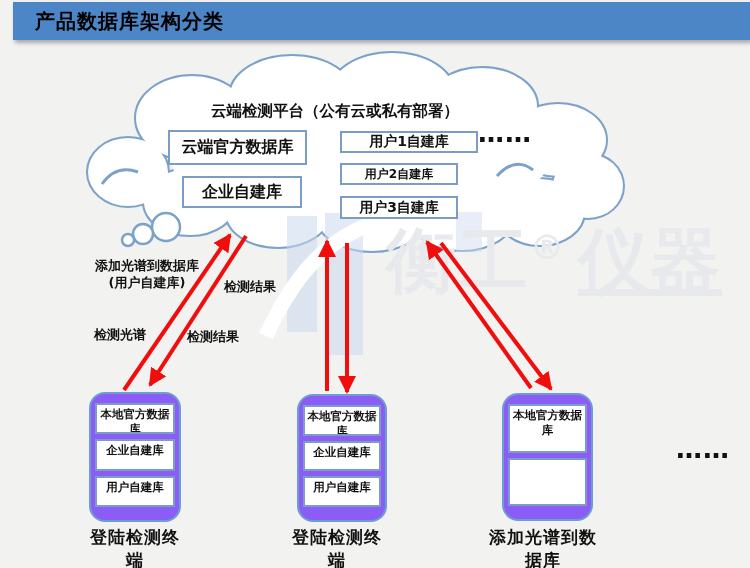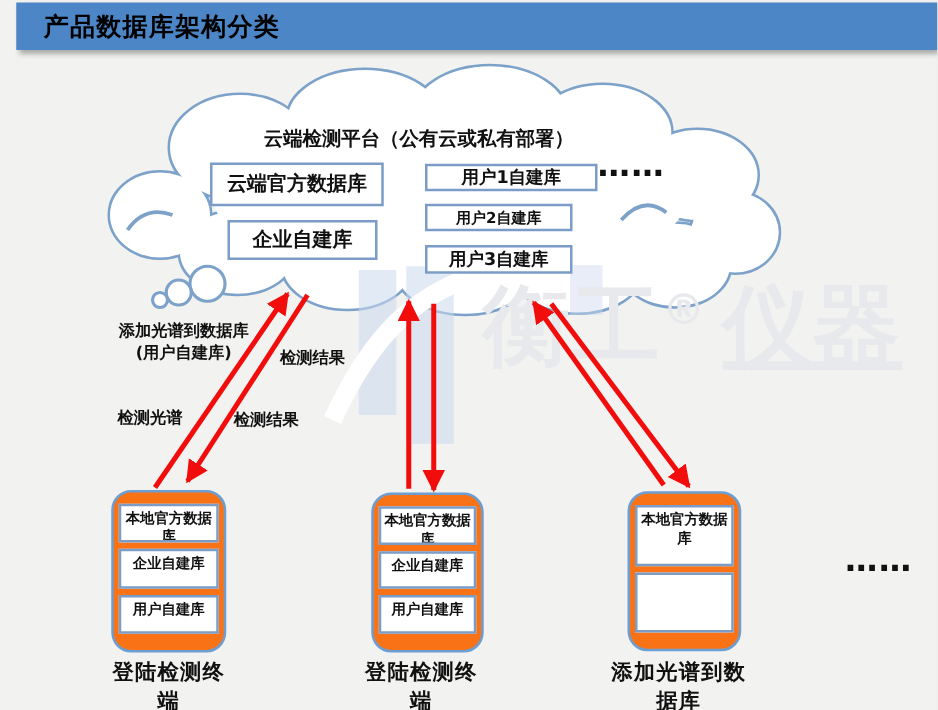--- a/index.html
+++ b/index.html
@@ -48,21 +48,21 @@
   .ellipsis-cloud{left:478px;top:118px;font-size:26px;font-weight:bold;letter-spacing:1px;}
   .ellipsis-bottom{left:676px;top:434px;font-size:26px;font-weight:bold;letter-spacing:1px;}
   
   .flow-label{font-weight:bold;font-size:13px;line-height:17px;}
   .fl-add{left:88px;top:257px;width:118px;text-align:center;}
   .fl-sync{left:224px;top:278px;}
   .fl-spec{left:94px;top:326px;}
   .fl-res{left:187px;top:328px;}
   
   .terminal{
-    background:#f97316;border:2.5px solid #6D9ED2;border-radius:16px;
+    background:#8b5cf6;border:2.5px solid #6D9ED2;border-radius:16px;
     box-sizing:border-box;
     display:flex;flex-direction:column;gap:5px;
     padding:9px 4px 13px 4px;
   }
   .t-left{left:89px;top:392px;width:92px;height:130px;}
   .t-mid{left:297px;top:394px;width:90px;height:128px;}
   .t-right{left:502px;top:393px;width:91px;height:128px;}
   .t-box{
     flex:1;border:2px solid #7A9CC6;background:#fff;box-sizing:border-box;
     font-size:11.5px;font-weight:bold;text-align:center;padding-top:2px;

